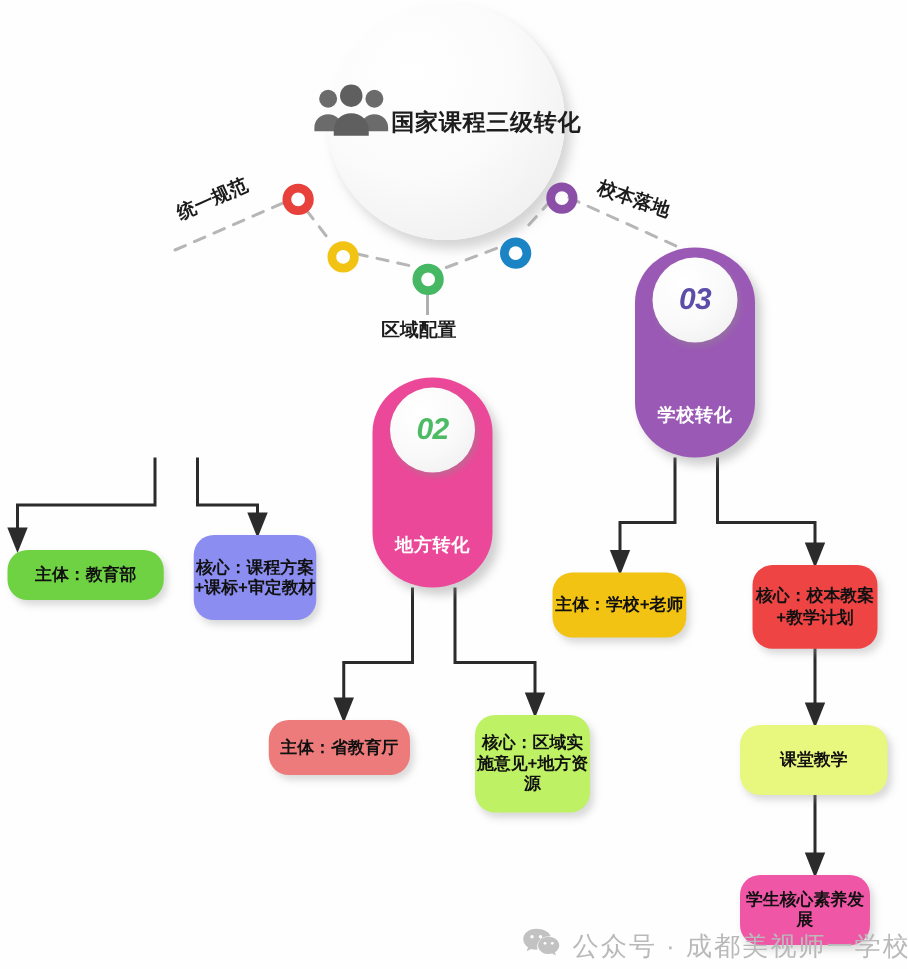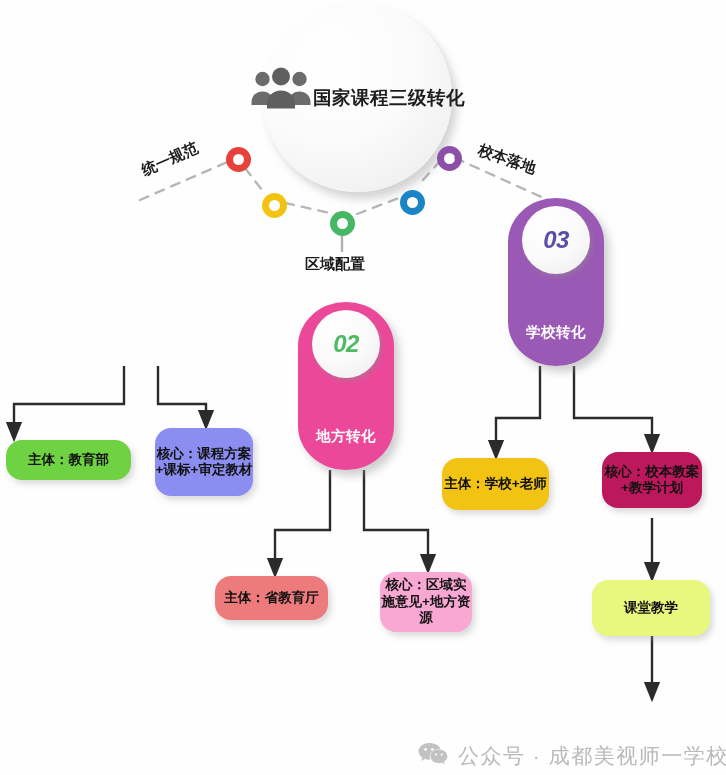--- a/index.html
+++ b/index.html
@@ -123,23 +123,23 @@
     font-weight:bold;
     line-height:1.22;
     color:#111111;
     padding:4px 0;
     box-sizing:border-box;
     z-index:4;
   }
   #box-a{ left:6px;  top:440px; width:125px; height:40px; background:#6fd243; }
   #box-b{ left:155px; top:428px; width:98px;  height:68px; background:#8b8ef0; }
   #box-c{ left:215px; top:576px; width:113px; height:44px; background:#ed7b7b; }
-  #box-d{ left:380px; top:572px; width:92px;  height:60px; background:#f9a8d4; }
+  #box-d{ left:380px; top:572px; width:92px;  height:78px; background:#bef264; }
   #box-e{ left:442px; top:458px; width:107px; height:52px; background:#f2c313; }
-  #box-f{ left:602px; top:452px; width:100px; height:56px; background:#be185d; }
+  #box-f{ left:602px; top:452px; width:100px; height:67px; background:#ef4444; }
   #box-g{ left:592px; top:580px; width:118px; height:56px; background:#e8f77d; }
   #box-h{ left:592px; top:700px; width:104px; height:56px; background:#ef56a6; }
 
   
   .footer{
     position:absolute;
     left:418px; top:742px;
     display:flex;
     align-items:center;
     gap:10px;
@@ -235,20 +235,21 @@
     <div class="pill-label">学校转化</div>
   </div>
 
   <div class="box" id="box-a">主体：教育部</div>
   <div class="box" id="box-b">核心：课程方案+课标+审定教材</div>
   <div class="box" id="box-c">主体：省教育厅</div>
   <div class="box" id="box-d">核心：区域实施意见+地方资源</div>
   <div class="box" id="box-e">主体：学校+老师</div>
   <div class="box" id="box-f">核心：校本教案+教学计划</div>
   <div class="box" id="box-g">课堂教学</div>
+  <div class="box" id="box-h">学生核心素养发展</div>
 
   <div class="footer">
     <span>
       <svg width="30" height="24" viewBox="0 0 30 24" xmlns="http://www.w3.org/2000/svg">
         <g fill="#c2c2c2">
           <path d="M11 1C5.2 1 .6 4.7.6 9.3c0 2.6 1.5 4.9 3.8 6.4L3.3 19l3.6-1.9c1.3.4 2.7.6 4.1.6.4 0 .7 0 1.1-.05-.25-.8-.4-1.6-.4-2.45 0-4.5 4.4-8.15 9.8-8.15.35 0 .7.02 1.05.06C21.5 3.5 16.8 1 11 1z"></path>
           <path d="M29.4 14.3c0-3.8-3.8-6.9-8.5-6.9s-8.5 3.1-8.5 6.9 3.8 6.9 8.5 6.9c1 0 2-.15 2.9-.4l2.9 1.55-.8-2.6c2.1-1.25 3.5-3.25 3.5-5.45z"></path>
         </g>
         <g fill="#ffffff">
           <circle cx="7.6" cy="7.4" r="1.35"></circle>

